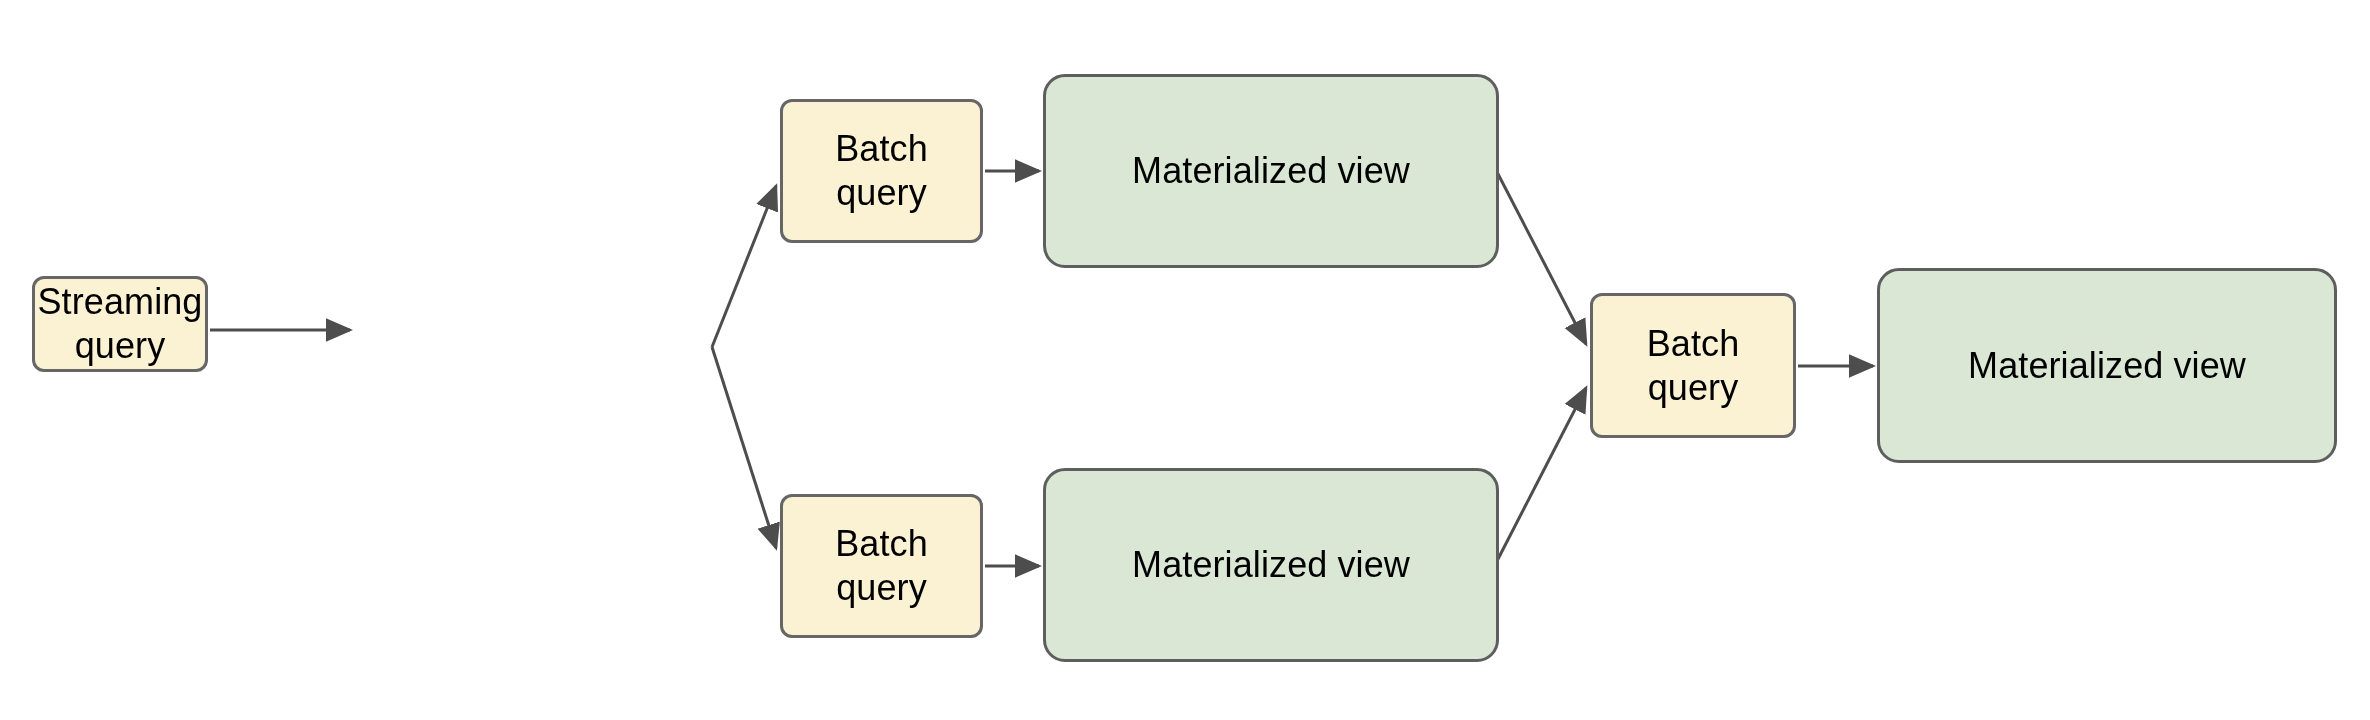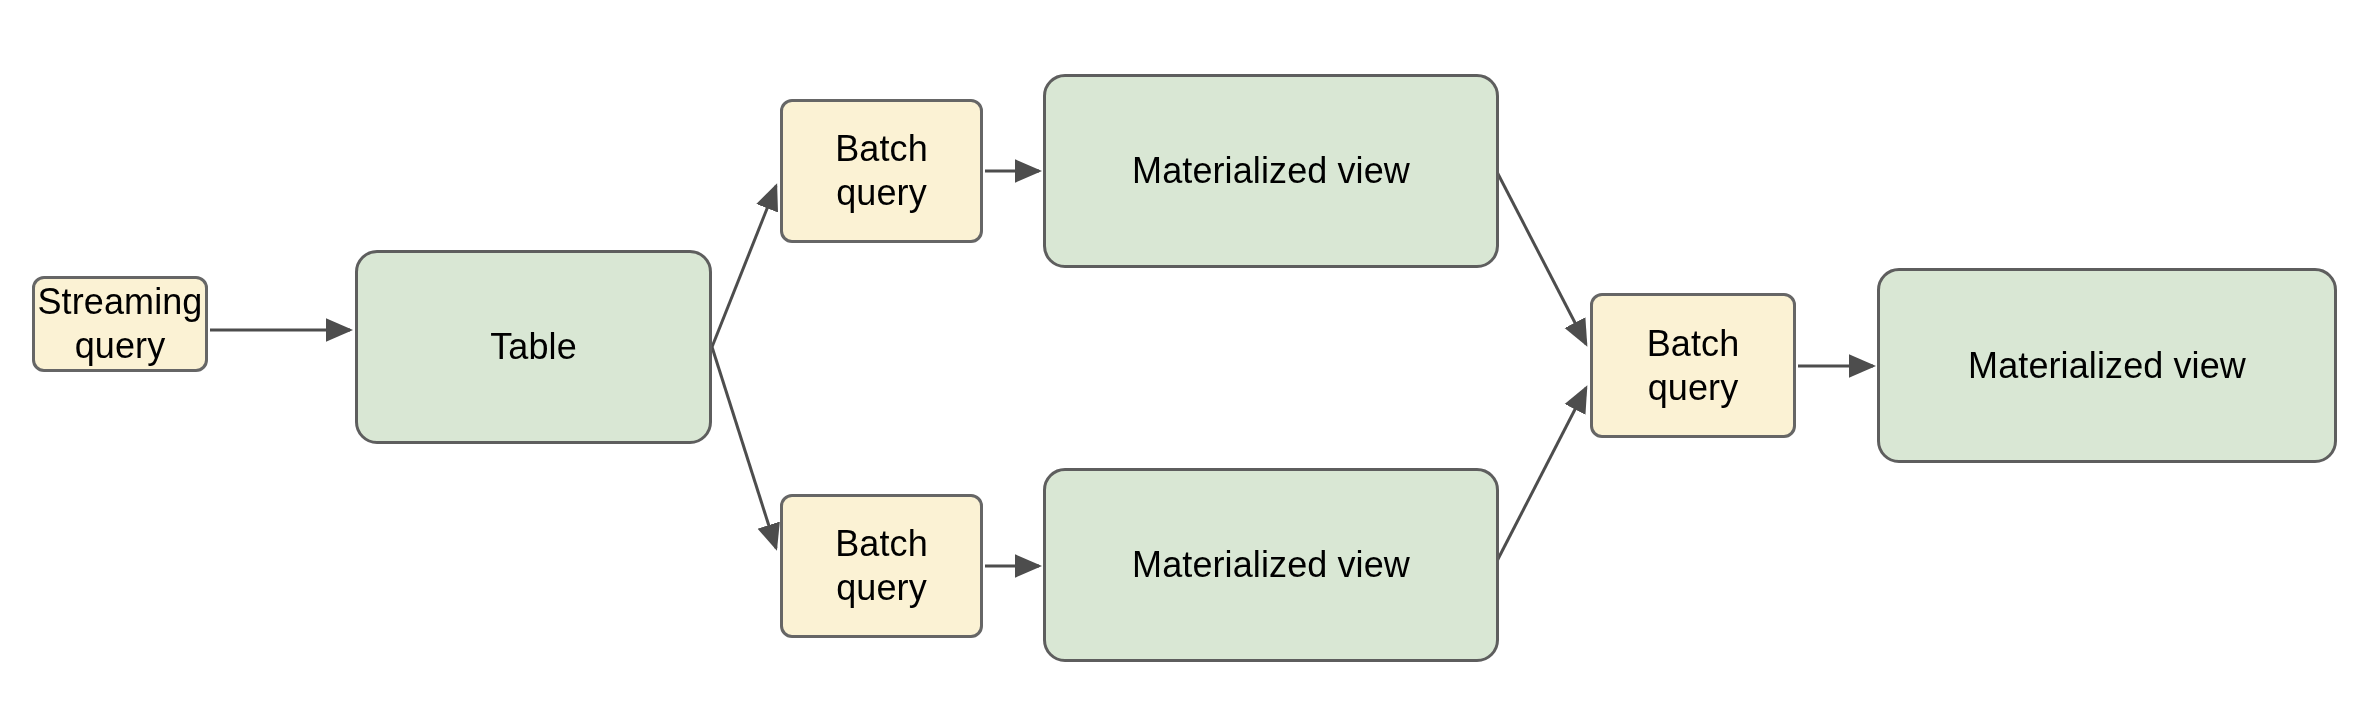--- a/index.html
+++ b/index.html
@@ -78,23 +78,20 @@
         <line x1="1497" y1="561" x2="1586" y2="388" marker-end="url(#arrowhead)"></line>
         <line x1="1798" y1="366" x2="1873" y2="366" marker-end="url(#arrowhead)"></line>
       </g>
   </svg>
 
   <div class="node node-query" style="left: 32px; top: 276px; width: 176px; height: 96px;">
     <span class="node-label">Streaming
 query</span>
   </div>
 
-  <div class="node node-store" style="left: 355px; top: 250px; width: 357px; height: 194px;">
-    <span class="node-label">Table</span>
-  </div>
 
   <div class="node node-query" style="left: 780px; top: 99px; width: 203px; height: 144px;">
     <span class="node-label">Batch
 query</span>
   </div>
 
   <div class="node node-store" style="left: 1043px; top: 74px; width: 456px; height: 194px;">
     <span class="node-label">Materialized view</span>
   </div>
 

